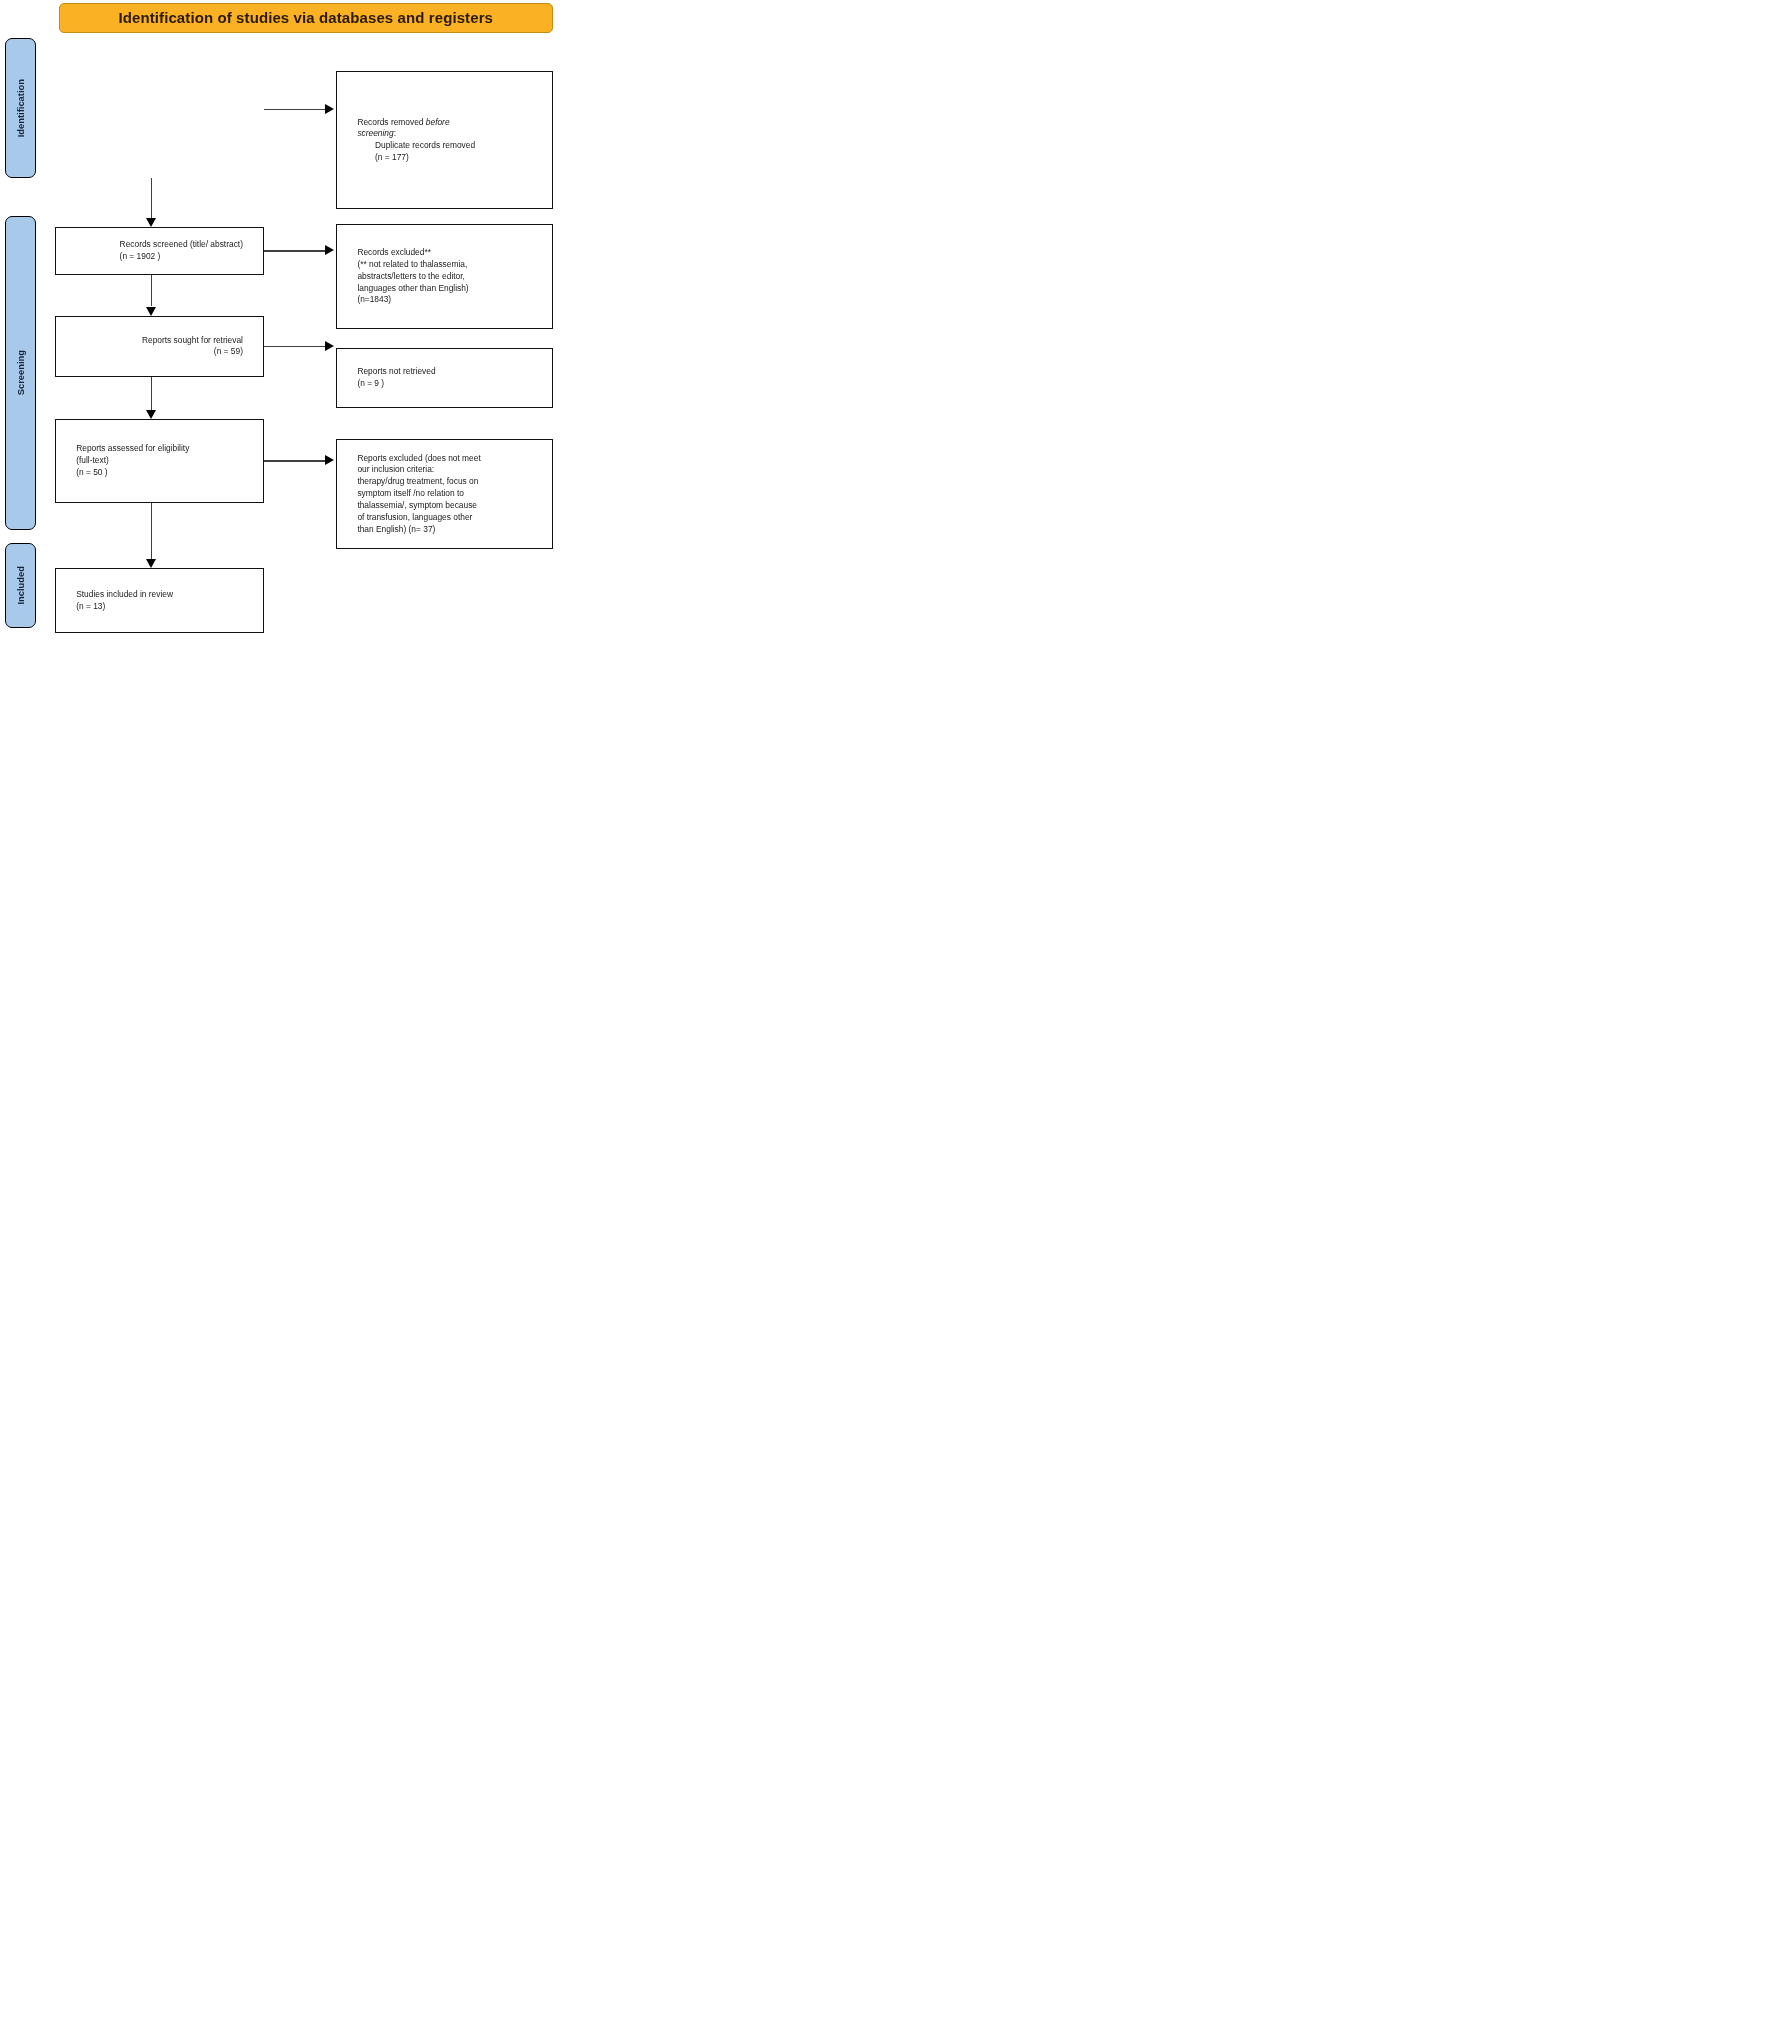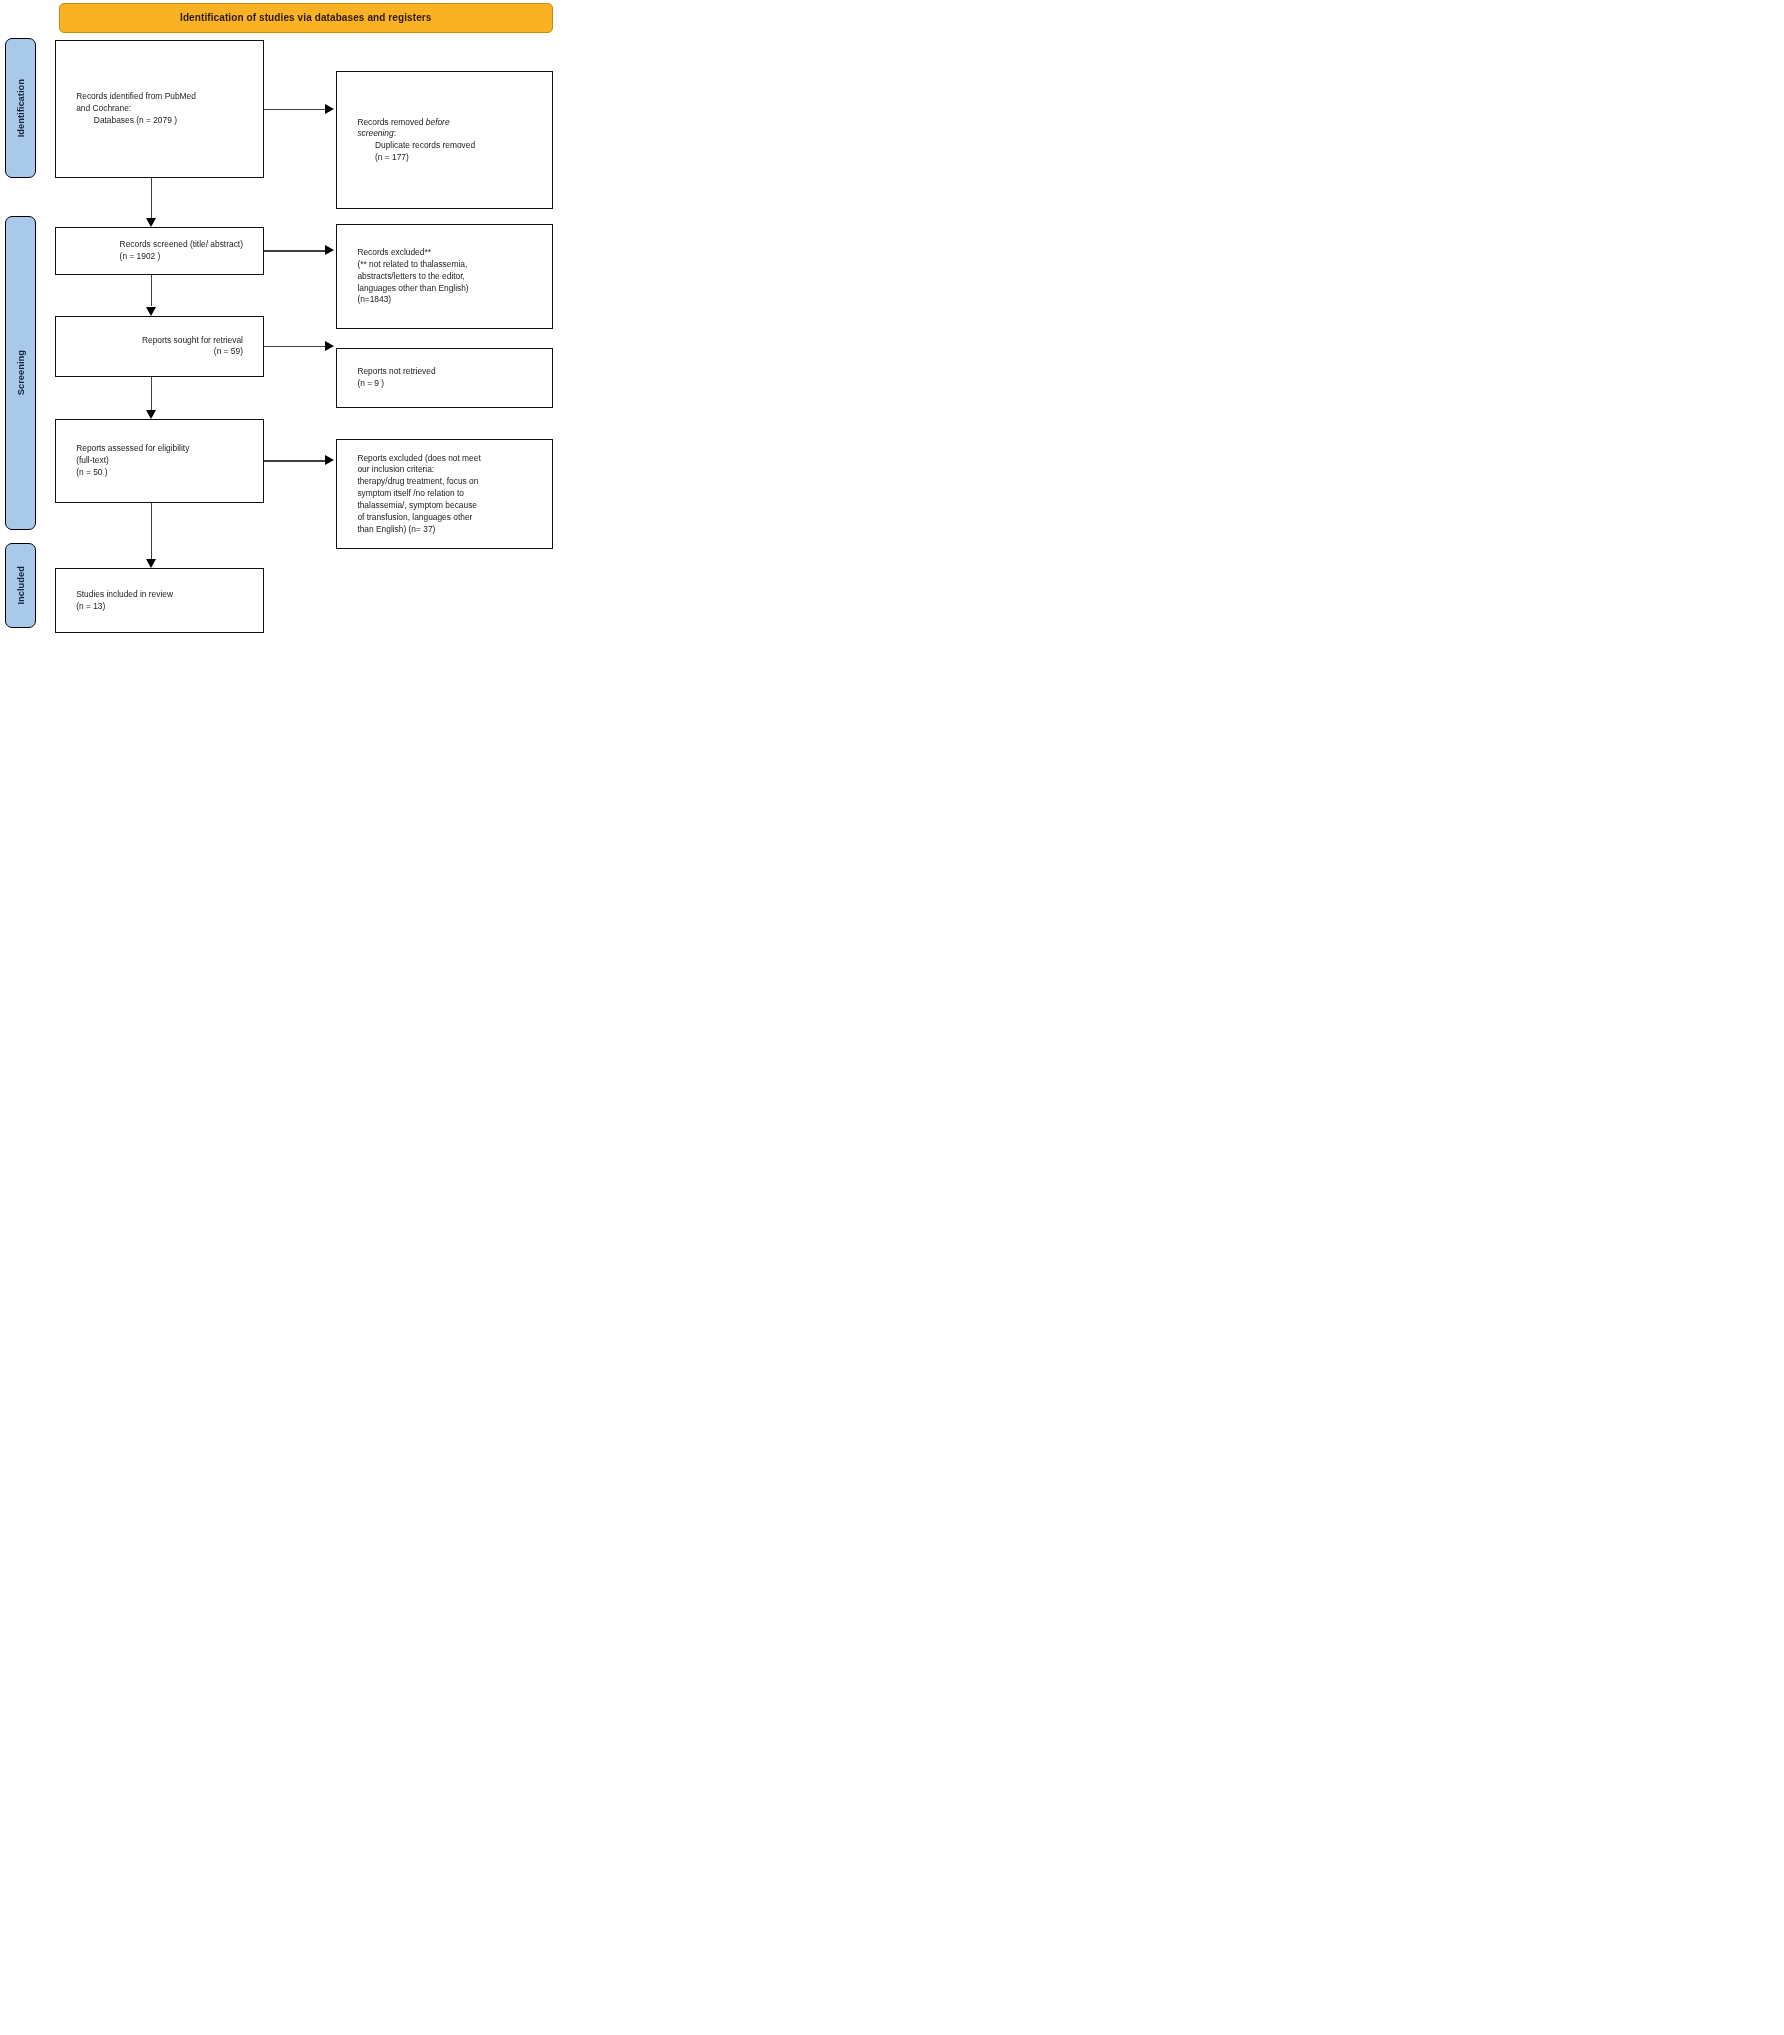--- a/index.html
+++ b/index.html
@@ -25,21 +25,21 @@
     position:absolute;
     left:10.5%; top:0.44%;
     width:88.6%; height:4.76%;
     background:var(--header-fill);
     border:1.2px solid var(--header-border);
     border-radius:5px;
     display:flex; align-items:center; justify-content:center;
     box-sizing:border-box;
   }
   .banner .title{
-    font-size:10px; font-weight:bold; color:var(--header-text);
+    font-size:15px; font-weight:bold; color:var(--header-text);
     letter-spacing:0.1px;
   }
   .stage{
     position:absolute;
     left:0.97%; width:5.43%;
     background:var(--stage-fill);
     border:1.5px solid #000;
     border-radius:7px;
     display:flex; align-items:center; justify-content:center;
     box-sizing:border-box;
@@ -109,25 +109,20 @@
   <div class="stage stage-identification">
     <span class="vlabel">Identification</span>
   </div>
   <div class="stage stage-screening">
     <span class="vlabel">Screening</span>
   </div>
   <div class="stage stage-included">
     <span class="vlabel">Included</span>
   </div>
 
-  <div class="box col-left b1">
-    <p>Records identified from PubMed
-and Cochrane:</p>
-    <p class="indented">Databases (n = 2079 )</p>
-  </div>
 
   <div class="box col-right b1">
     <p><span>Records removed </span><em>before
 screening</em><span>:</span></p>
     <p class="indented">Duplicate records removed
 (n = 177)</p>
   </div>
 
   <div class="box col-left b2L">
     <p>Records screened (title/ abstract)

